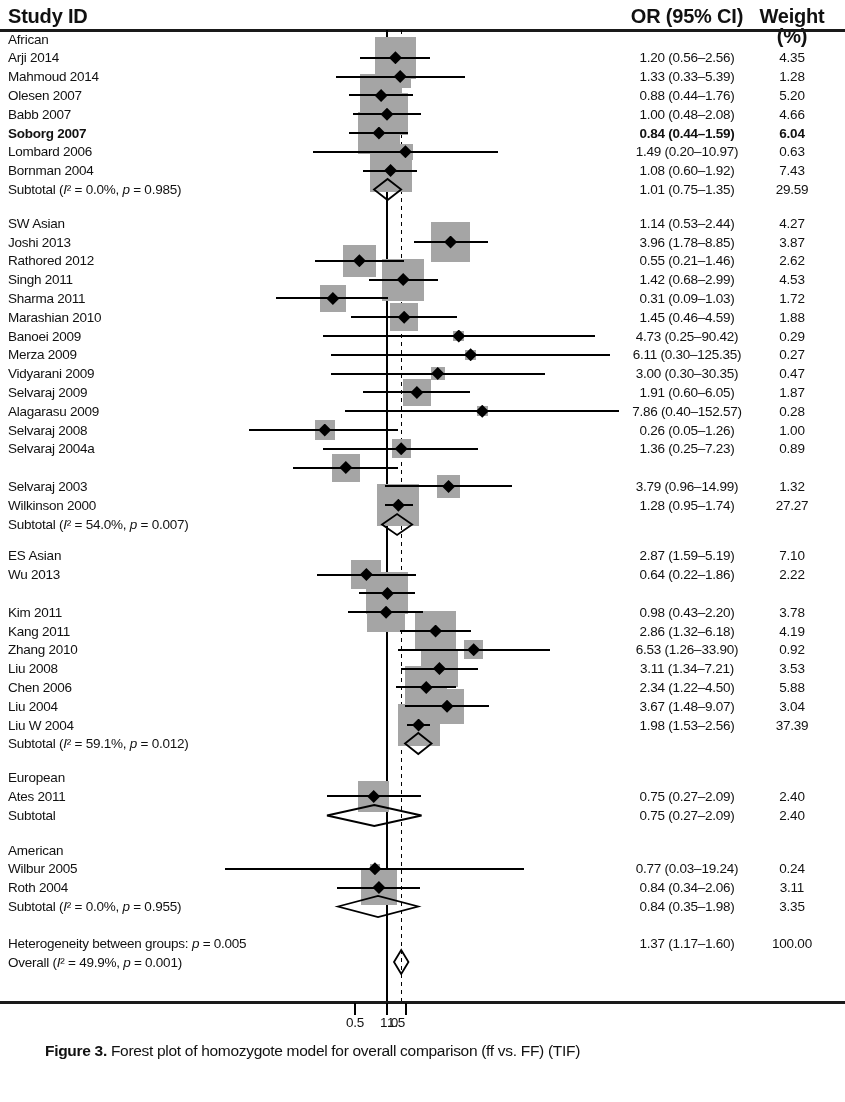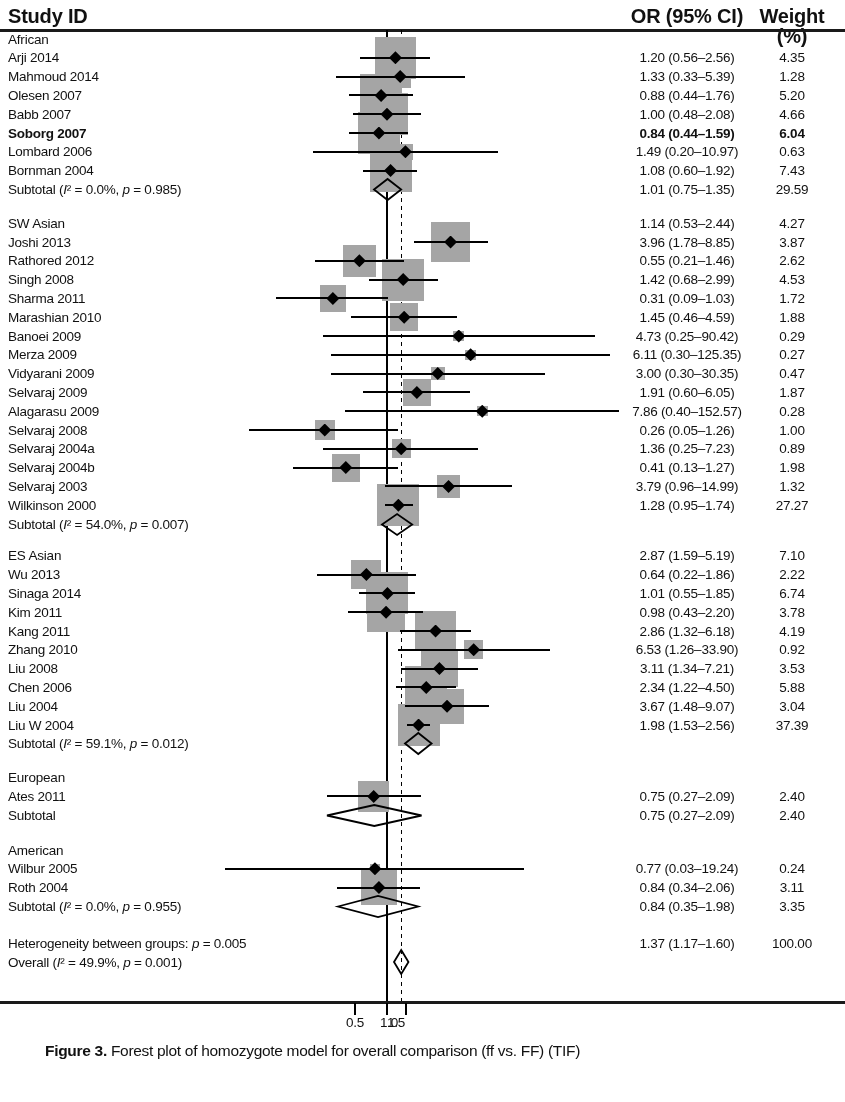--- a/index.html
+++ b/index.html
@@ -229,21 +229,21 @@
         <span class="lbl">Joshi 2013</span>
         <span class="or">3.96 (1.78–8.85)</span>
         <span class="wt">3.87</span>
       </div>
       <div class="row" style="top: 251.3px;">
         <span class="lbl">Rathored 2012</span>
         <span class="or">0.55 (0.21–1.46)</span>
         <span class="wt">2.62</span>
       </div>
       <div class="row" style="top: 270.1px;">
-        <span class="lbl">Singh 2008</span>
+        <span class="lbl">Singh 2011</span>
         <span class="or">1.42 (0.68–2.99)</span>
         <span class="wt">4.53</span>
       </div>
       <div class="row" style="top: 288.9px;">
         <span class="lbl">Sharma 2011</span>
         <span class="or">0.31 (0.09–1.03)</span>
         <span class="wt">1.72</span>
       </div>
       <div class="row" style="top: 307.7px;">
         <span class="lbl">Marashian 2010</span>
@@ -278,25 +278,20 @@
       <div class="row" style="top: 420.5px;">
         <span class="lbl">Selvaraj 2008</span>
         <span class="or">0.26 (0.05–1.26)</span>
         <span class="wt">1.00</span>
       </div>
       <div class="row" style="top: 439.3px;">
         <span class="lbl">Selvaraj 2004a</span>
         <span class="or">1.36 (0.25–7.23)</span>
         <span class="wt">0.89</span>
       </div>
-      <div class="row" style="top: 458.1px;">
-        <span class="lbl">Selvaraj 2004b</span>
-        <span class="or">0.41 (0.13–1.27)</span>
-        <span class="wt">1.98</span>
-      </div>
       <div class="row" style="top: 476.9px;">
         <span class="lbl">Selvaraj 2003</span>
         <span class="or">3.79 (0.96–14.99)</span>
         <span class="wt">1.32</span>
       </div>
       <div class="row" style="top: 495.7px;">
         <span class="lbl">Wilkinson 2000</span>
         <span class="or">1.28 (0.95–1.74)</span>
         <span class="wt">27.27</span>
       </div>
@@ -305,25 +300,20 @@
       </div>
       <div class="row" style="top: 546.3px;">
         <span class="lbl" style="letter-spacing: -0.2px;">ES Asian</span>
         <span class="or">2.87 (1.59–5.19)</span>
         <span class="wt">7.10</span>
       </div>
       <div class="row" style="top: 565.1px;">
         <span class="lbl">Wu 2013</span>
         <span class="or">0.64 (0.22–1.86)</span>
         <span class="wt">2.22</span>
-      </div>
-      <div class="row" style="top: 583.9px;">
-        <span class="lbl">Sinaga 2014</span>
-        <span class="or">1.01 (0.55–1.85)</span>
-        <span class="wt">6.74</span>
       </div>
       <div class="row" style="top: 602.7px;">
         <span class="lbl">Kim 2011</span>
         <span class="or">0.98 (0.43–2.20)</span>
         <span class="wt">3.78</span>
       </div>
       <div class="row" style="top: 621.5px;">
         <span class="lbl">Kang 2011</span>
         <span class="or">2.86 (1.32–6.18)</span>
         <span class="wt">4.19</span>

